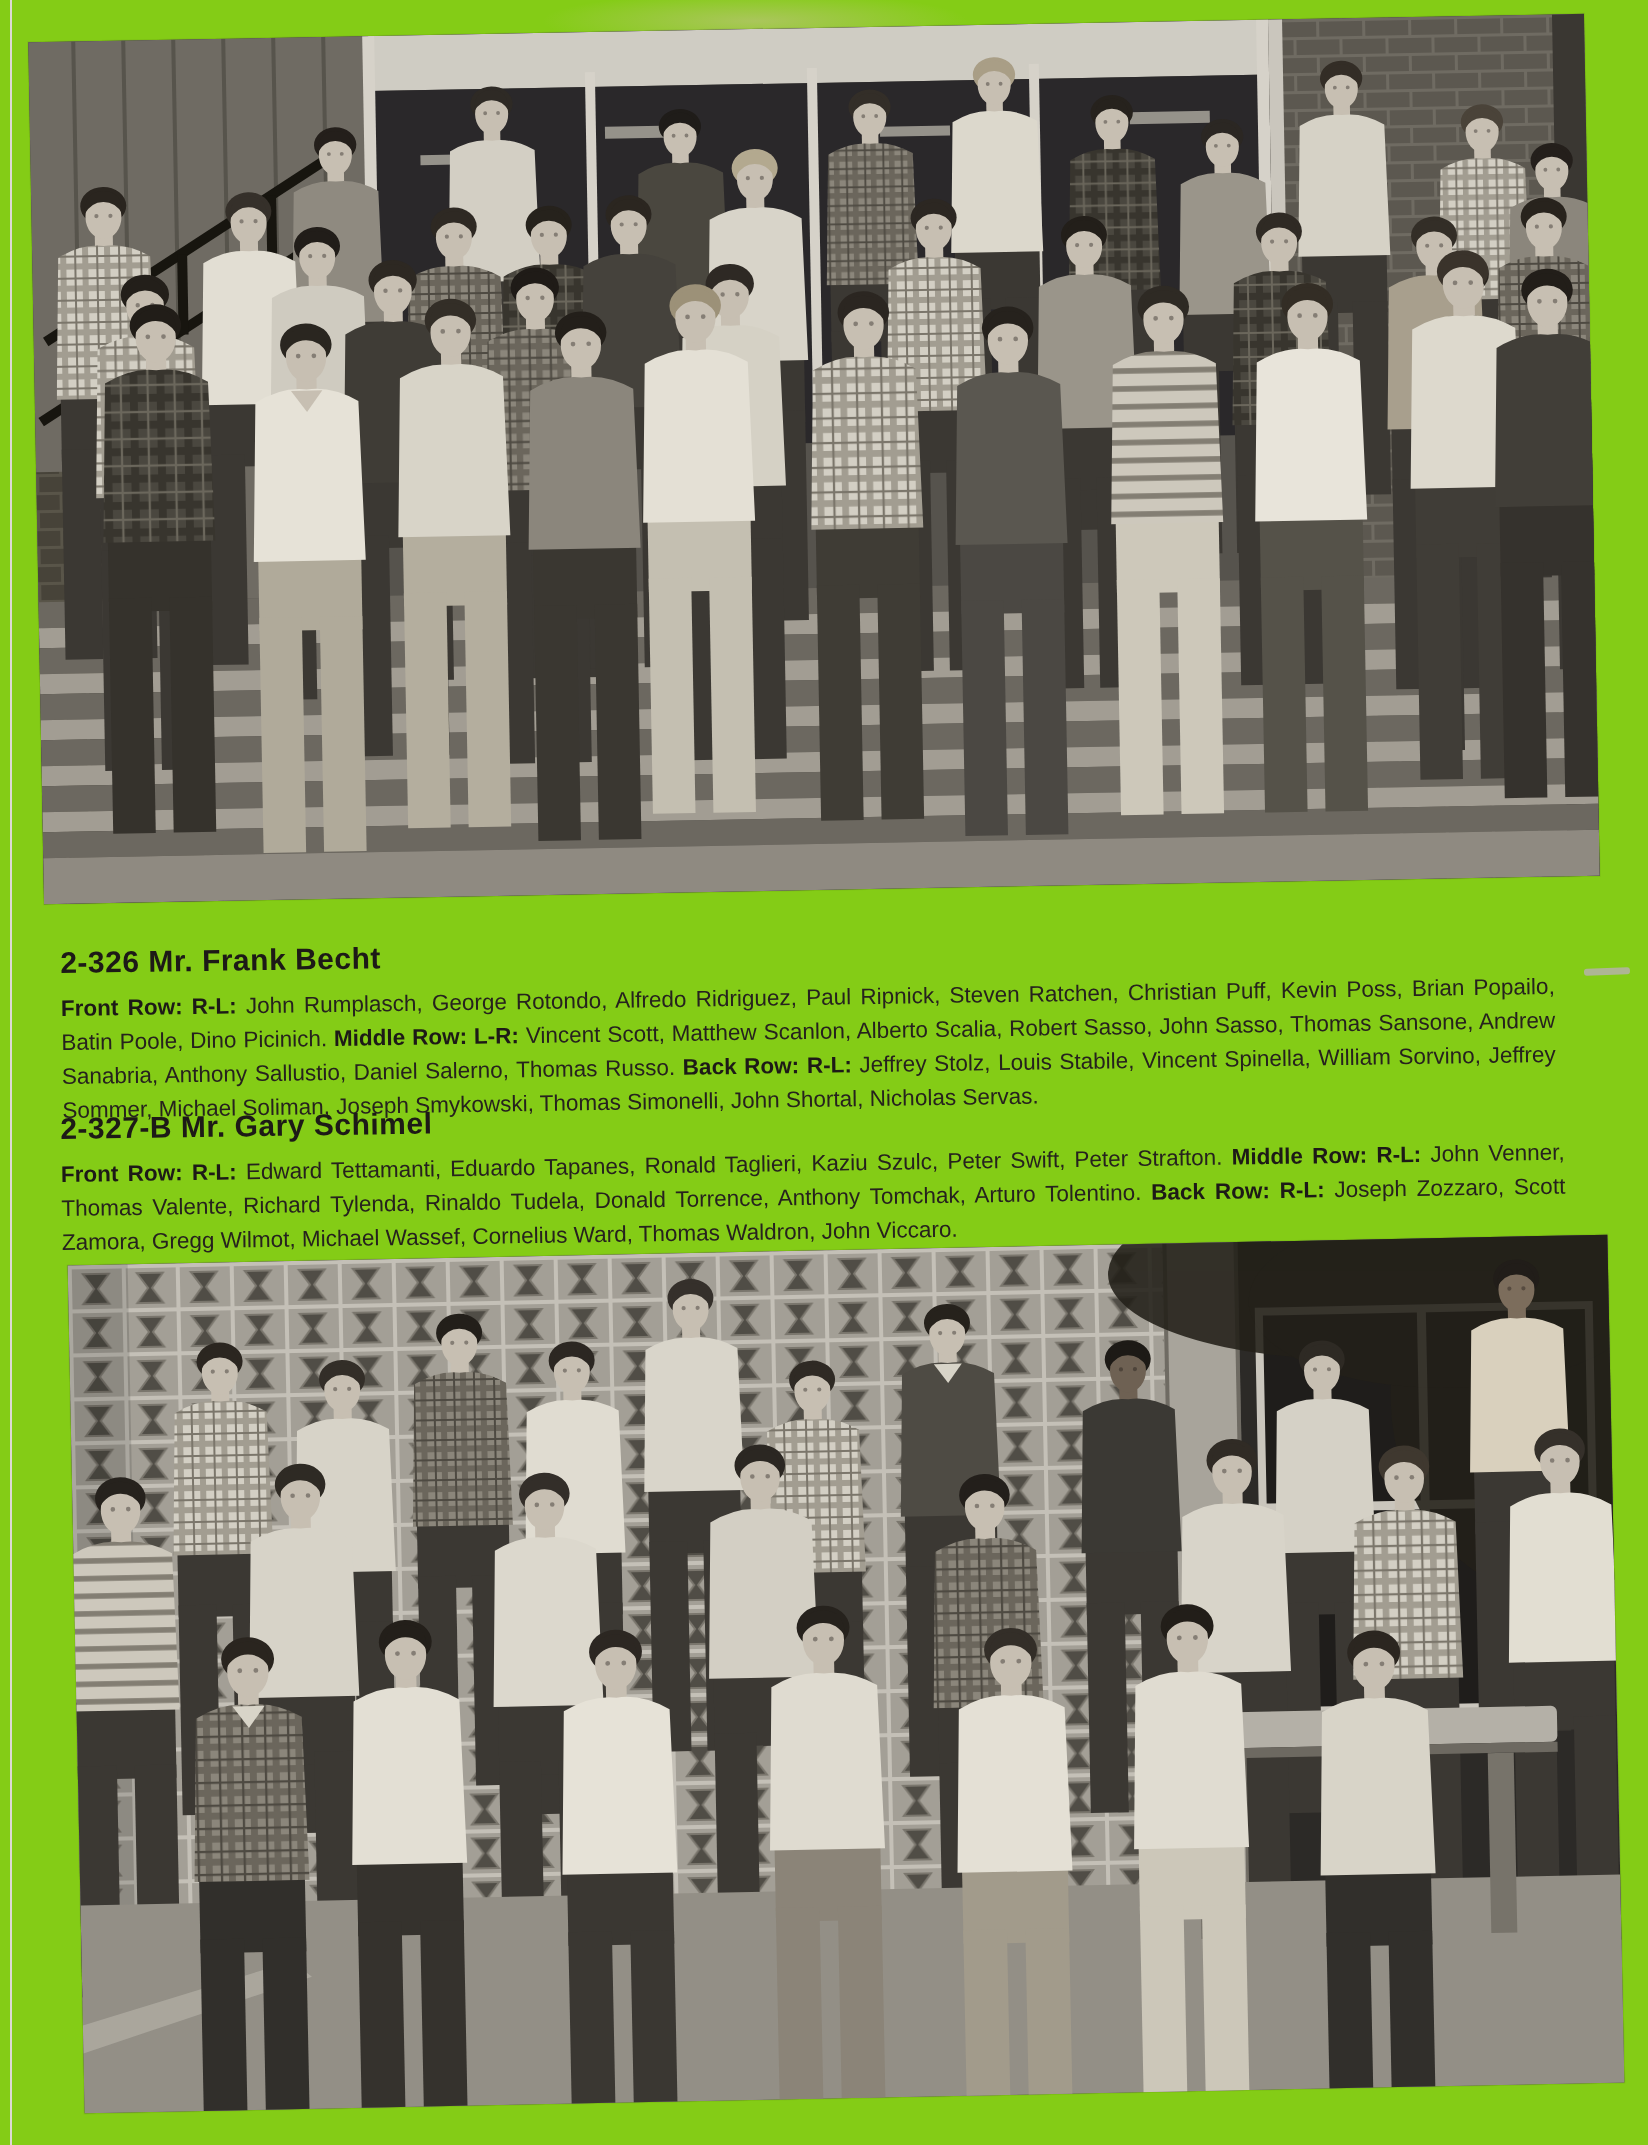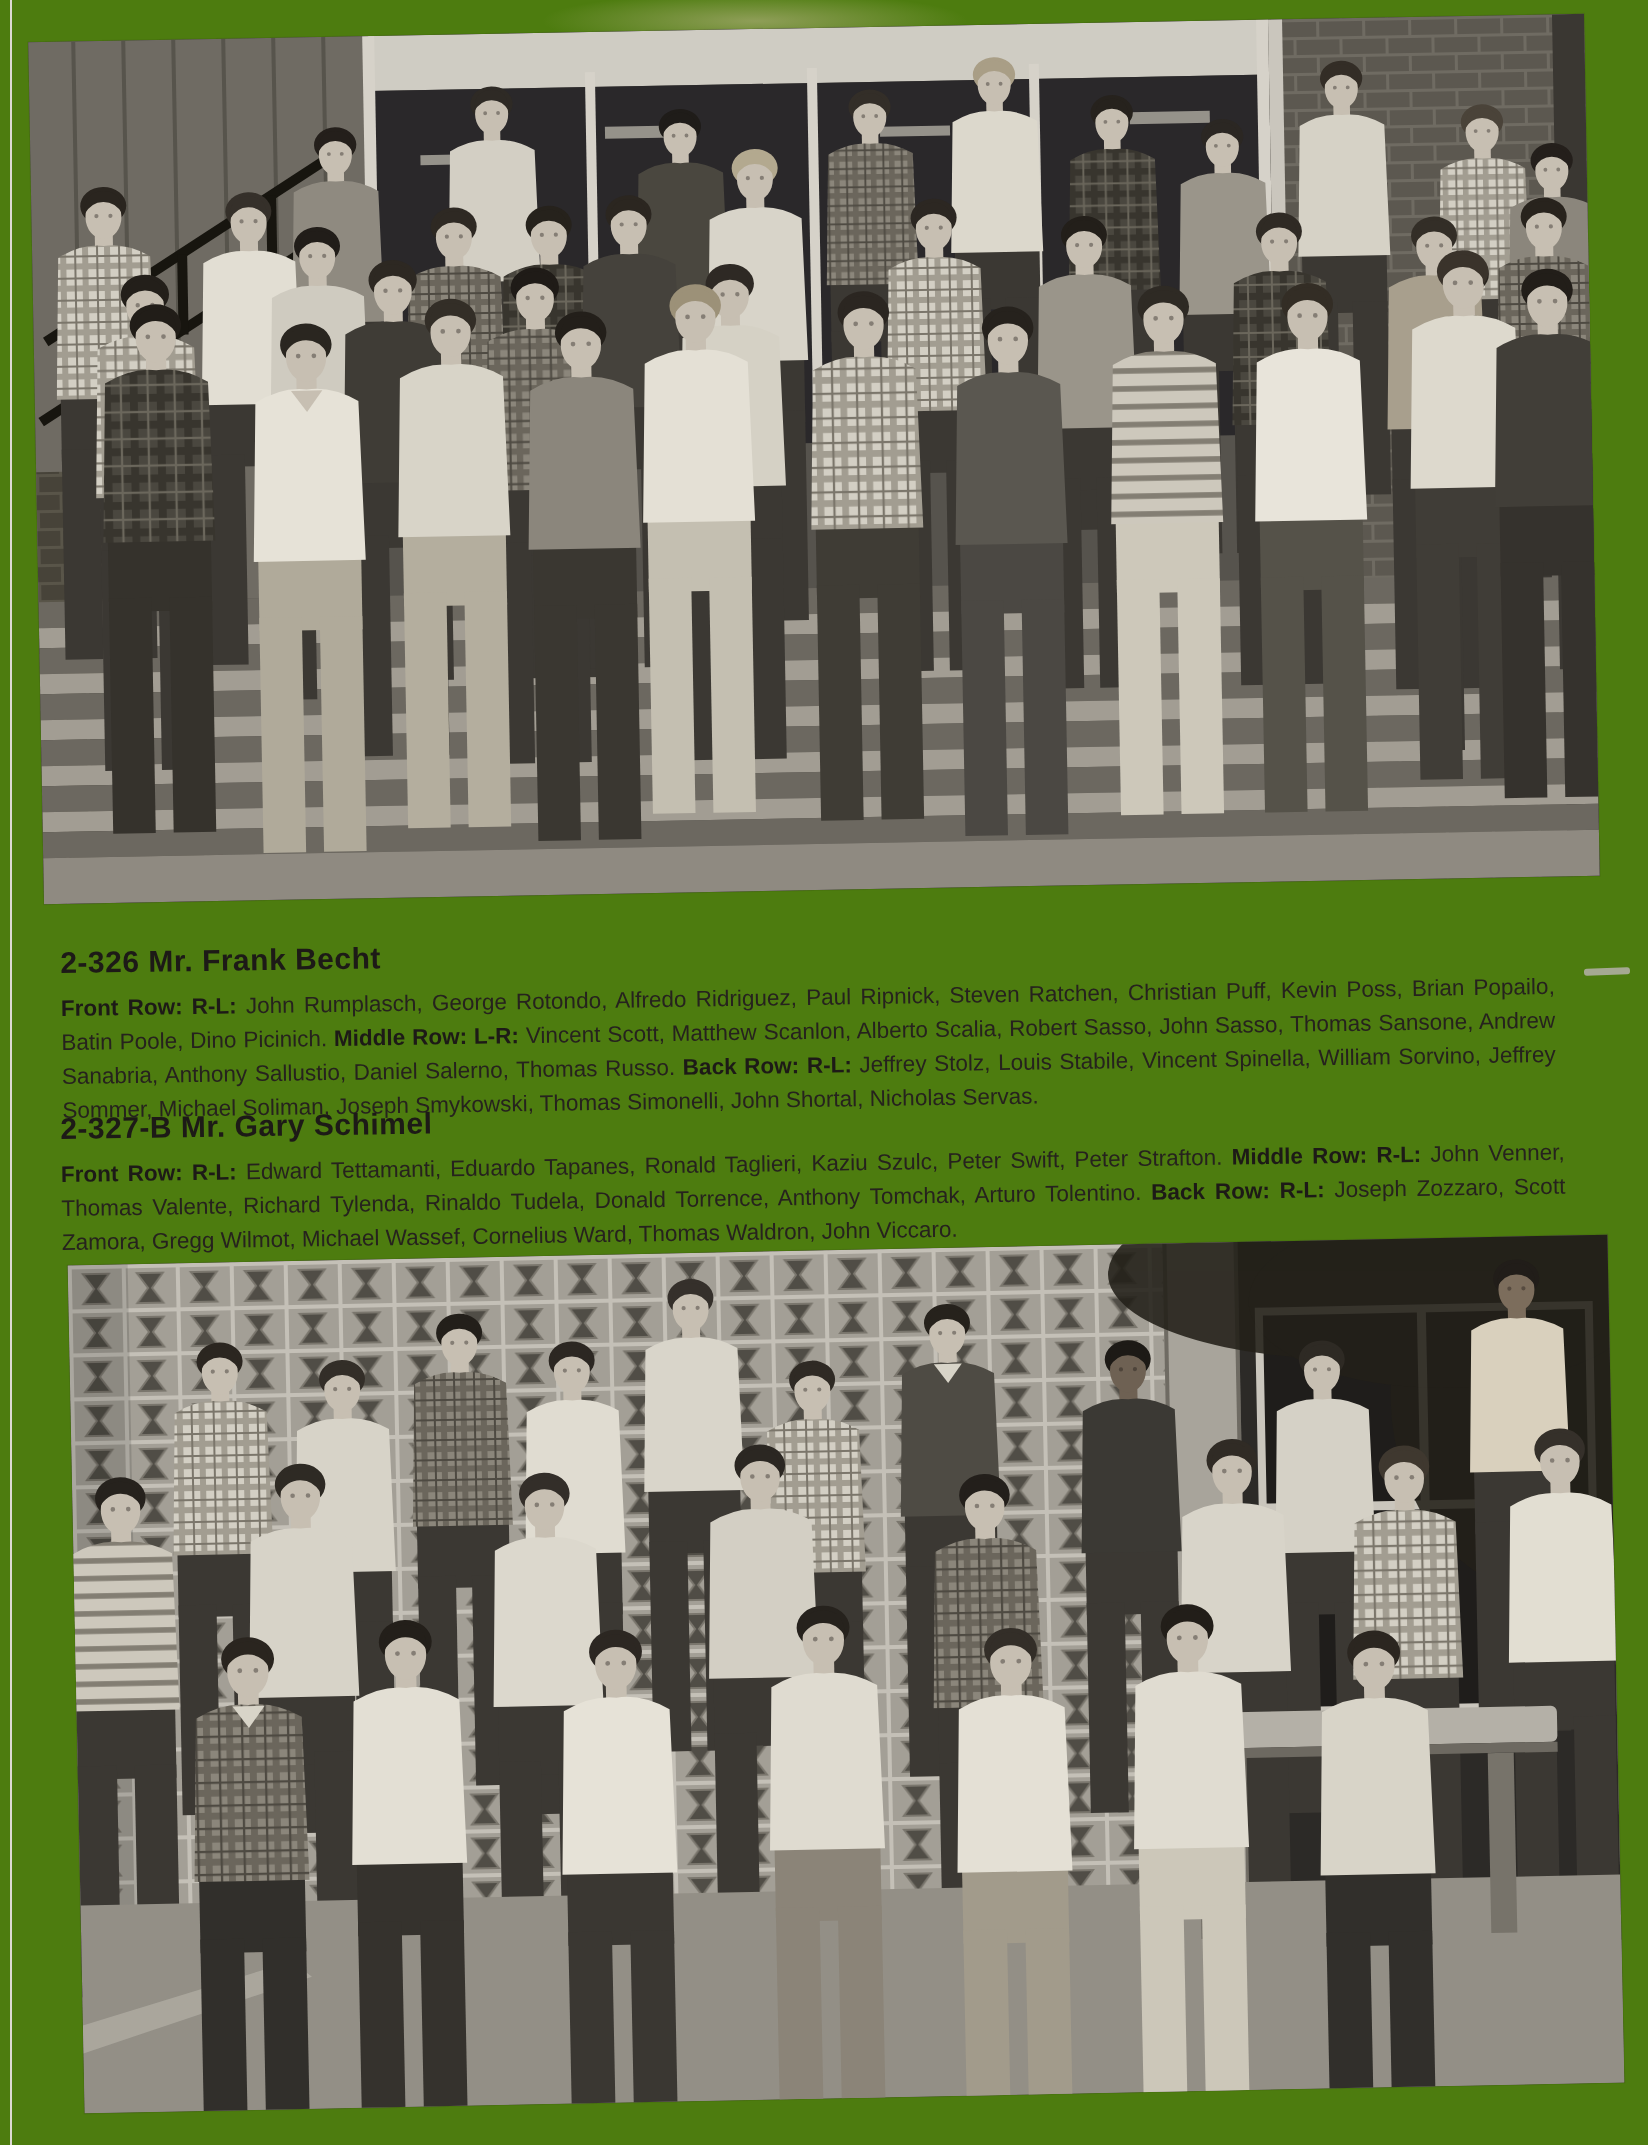--- a/index.html
+++ b/index.html
@@ -1,19 +1,19 @@
 <!DOCTYPE html>
 <html><head>
 <meta charset="utf-8">
 <style>
   html,body{margin:0;padding:0;background:#e8e6e1;}
   .page{
     position:relative;
     width:1648px;height:2145px;
-    background:#4d7c0f;
+    background:#84cc16;
     overflow:hidden;
     font-family:"Liberation Sans","DejaVu Sans",sans-serif;
   }
   .page-edge-line{position:absolute;left:10px;top:0;width:2px;height:2145px;background:#dcd9d3;}
   .stain{position:absolute;left:540px;top:-8px;width:430px;height:58px;
     background:radial-gradient(ellipse at center,rgba(208,192,160,.5),rgba(208,192,160,0) 70%);}
   .edge-dash{position:absolute;left:1584px;top:968px;width:46px;height:7px;background:#b5b1a9;
     transform:rotate(-2deg);opacity:.85;border-radius:3px;}
   .photo{
     position:absolute;

